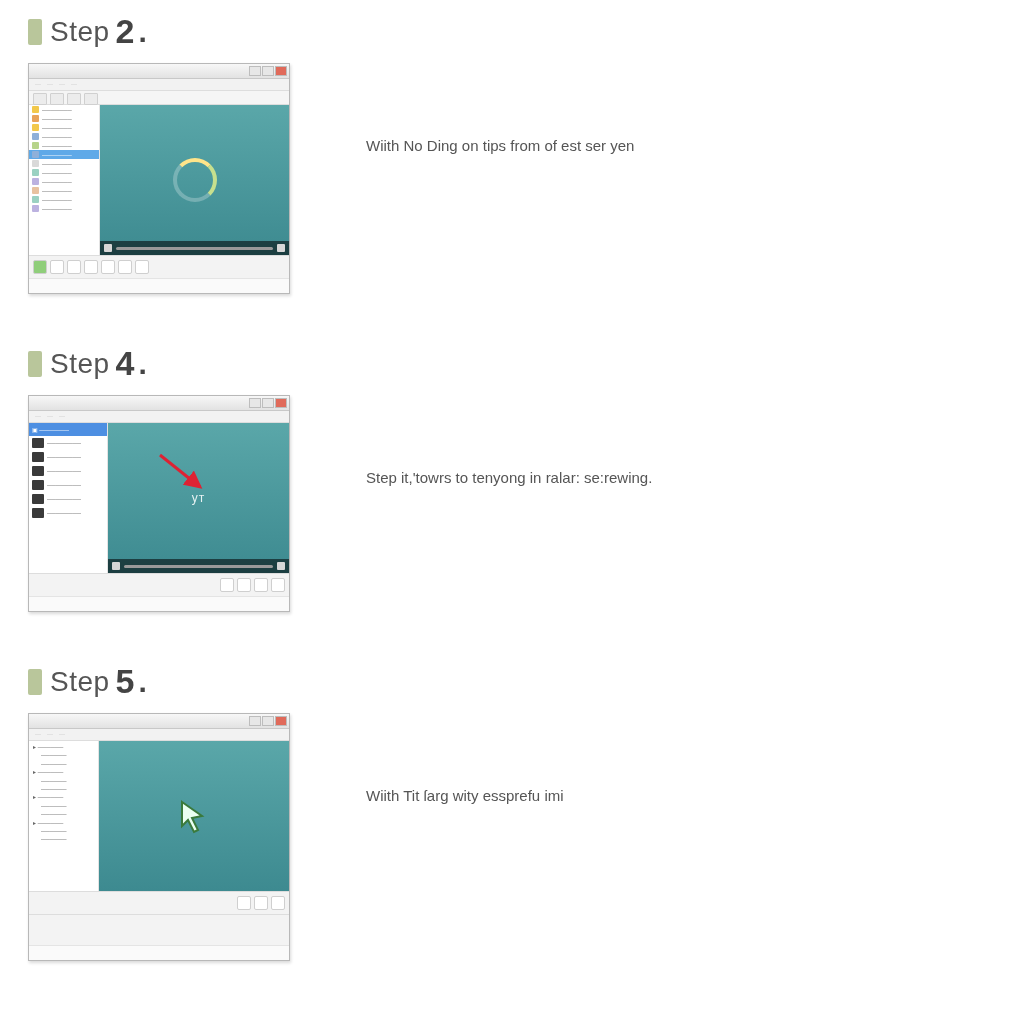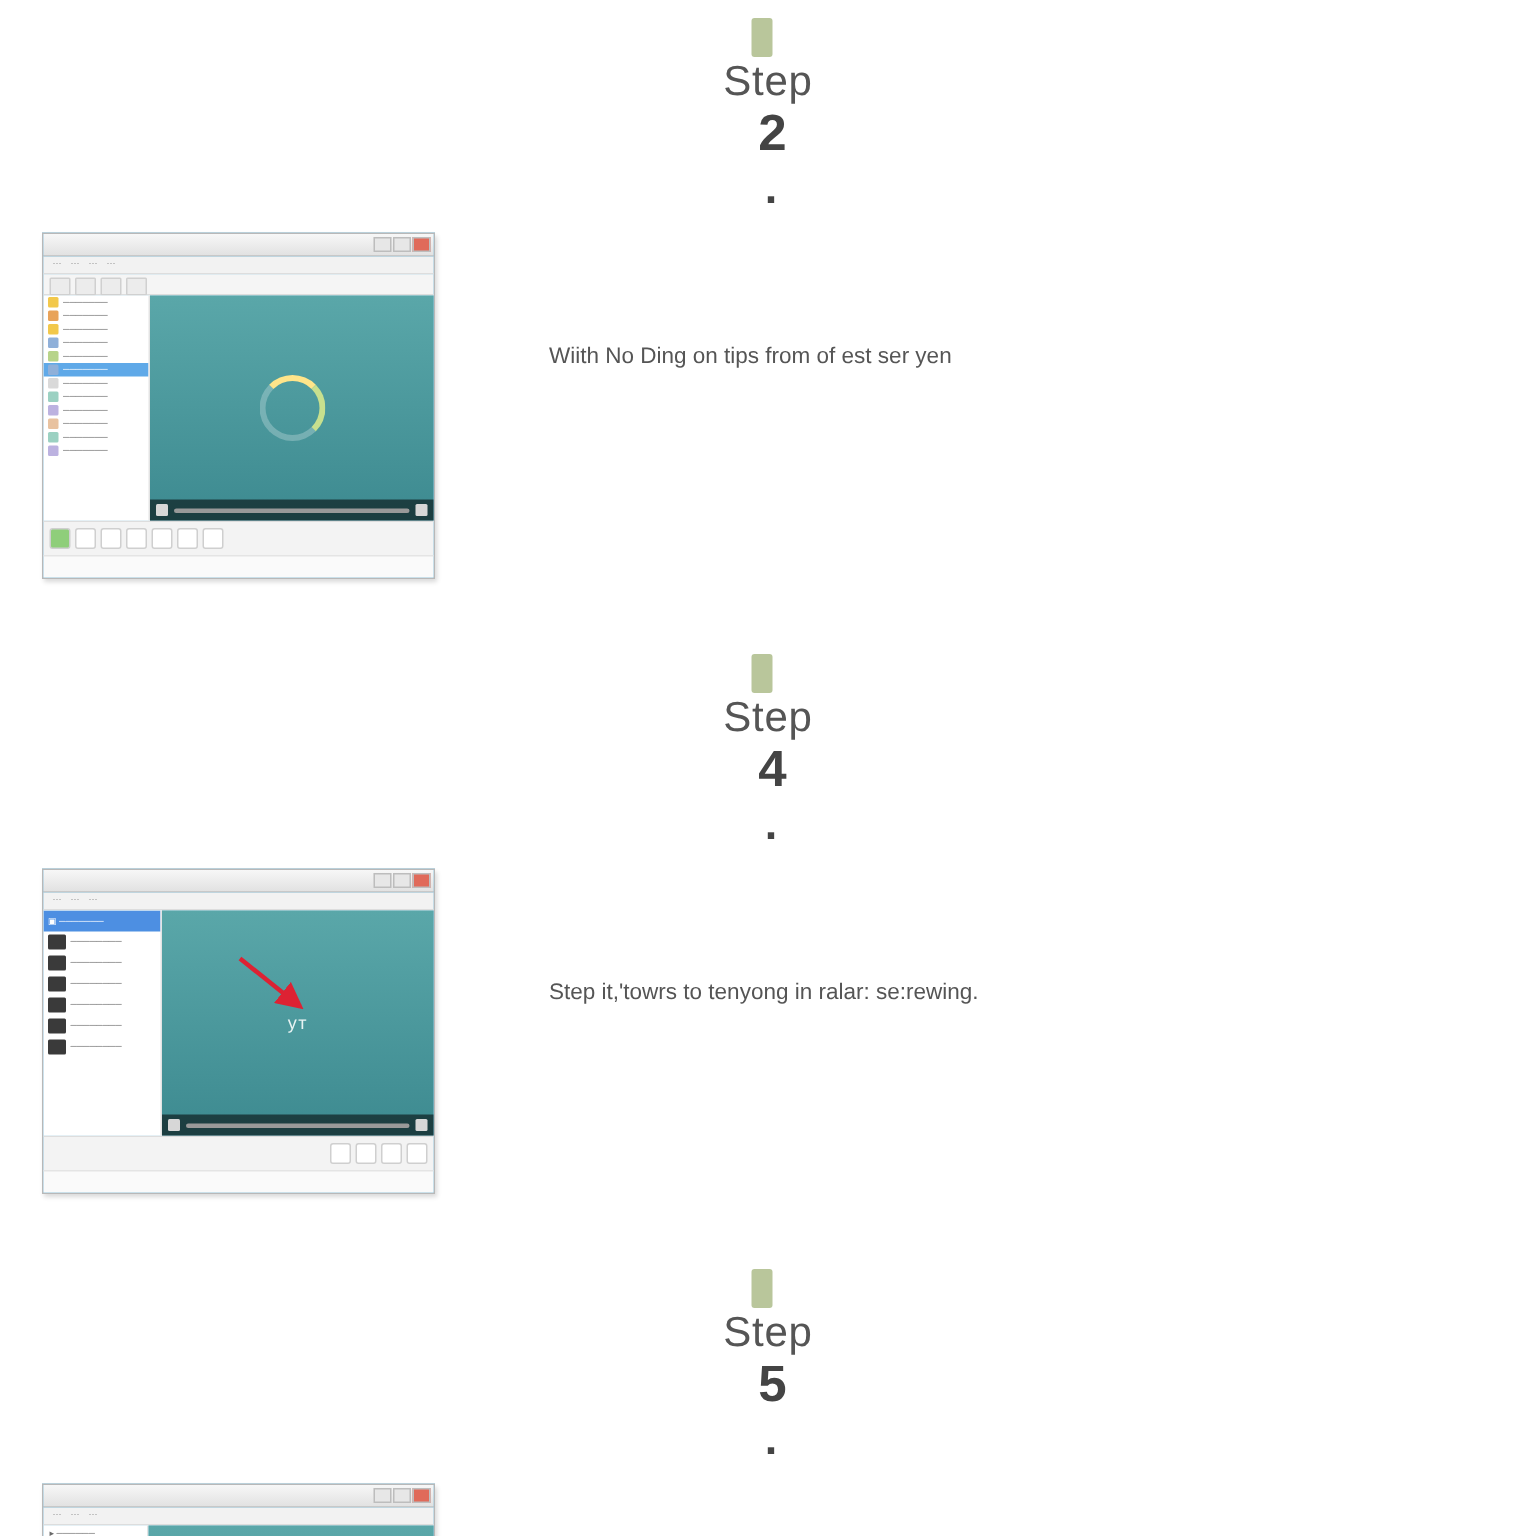--- a/index.html
+++ b/index.html
@@ -1,29 +1,29 @@
 <!DOCTYPE html>
 <html><head>
 <meta charset="utf-8">
 <style>
   html,body{margin:0;padding:0;background:#fff;font-family:Arial,Helvetica,sans-serif;color:#444;}
   .page{width:1024px;min-height:1024px;position:relative;padding:12px 28px 40px 28px;box-sizing:border-box;}
   .title{font-size:30px;font-weight:700;color:#555;text-align:center;margin:6px 0 10px 0;letter-spacing:.5px;}
   .step-row{display:flex;align-items:flex-start;gap:38px;margin-bottom:50px;}
-  .step-head{display:flex;align-items:center;margin-bottom:12px;flex-direction:column;}
+  .step-head{display:flex;align-items:center;margin-bottom:12px;}
   .tick{width:14px;height:26px;background:#b9c69b;border-radius:2px;margin-right:8px;}
   .step-label{font-size:28px;color:#555;font-weight:500;letter-spacing:.5px;}
   .step-num{font-size:34px;font-weight:700;color:#444;margin-left:6px;}
   .dot{font-size:30px;font-weight:700;color:#444;margin-left:4px;}
   .step-desc{font-size:15px;color:#555;margin-top:20px;line-height:1.4;}
   .left-col{width:300px;flex:none;}
   .right-col{flex:1;padding-top:52px;}
 
   
-  .appwin{width:260px;border:1px solid #b8b8b8;box-shadow:1px 2px 3px rgba(0,0,0,.15);background:#7dd3fc;font-size:7px;color:#666;}
+  .appwin{width:260px;border:1px solid #b8b8b8;box-shadow:1px 2px 3px rgba(0,0,0,.15);background:#14532d;font-size:7px;color:#666;}
   .titlebar{height:14px;background:linear-gradient(#f7f7f7,#e2e2e2);border-bottom:1px solid #c8c8c8;position:relative;}
   .winbtns{position:absolute;right:2px;top:2px;display:flex;gap:1px;}
   .wb{width:10px;height:8px;background:#e7e7e7;border:1px solid #bdbdbd;}
   .wb.close{background:#e06a5a;}
   .menubar{height:12px;background:#f2f2f2;border-bottom:1px solid #ddd;display:flex;gap:6px;padding:2px 6px;box-sizing:border-box;}
   .menubar span{color:#888;font-size:6px;}
   .toolbar{height:14px;background:#f5f5f5;border-bottom:1px solid #ddd;display:flex;gap:3px;padding:2px 4px;box-sizing:border-box;}
   .tbtn{width:12px;height:10px;background:#ececec;border:1px solid #d0d0d0;border-radius:1px;}
   .body{display:flex;height:150px;}
   .sidebar{width:70px;background:#fff;border-right:1px solid #e3e3e3;overflow:hidden;}
@@ -292,16 +292,19 @@
           </div>
           <div class="bottombar" style="justify-content:flex-end;">
             <div class="bbtn"></div>
             <div class="bbtn"></div>
             <div class="bbtn"></div>
           </div>
           <div class="bottombar" style="height:30px;"></div>
           <div class="statusbar"></div>
         </div>
       </div>
+      <div class="right-col">
+        <div class="step-desc">Wiith Tit ſarg wity essprefu imi</div>
+      </div>
     </div>
   </div>
 
 </div>
 
 </body></html>

